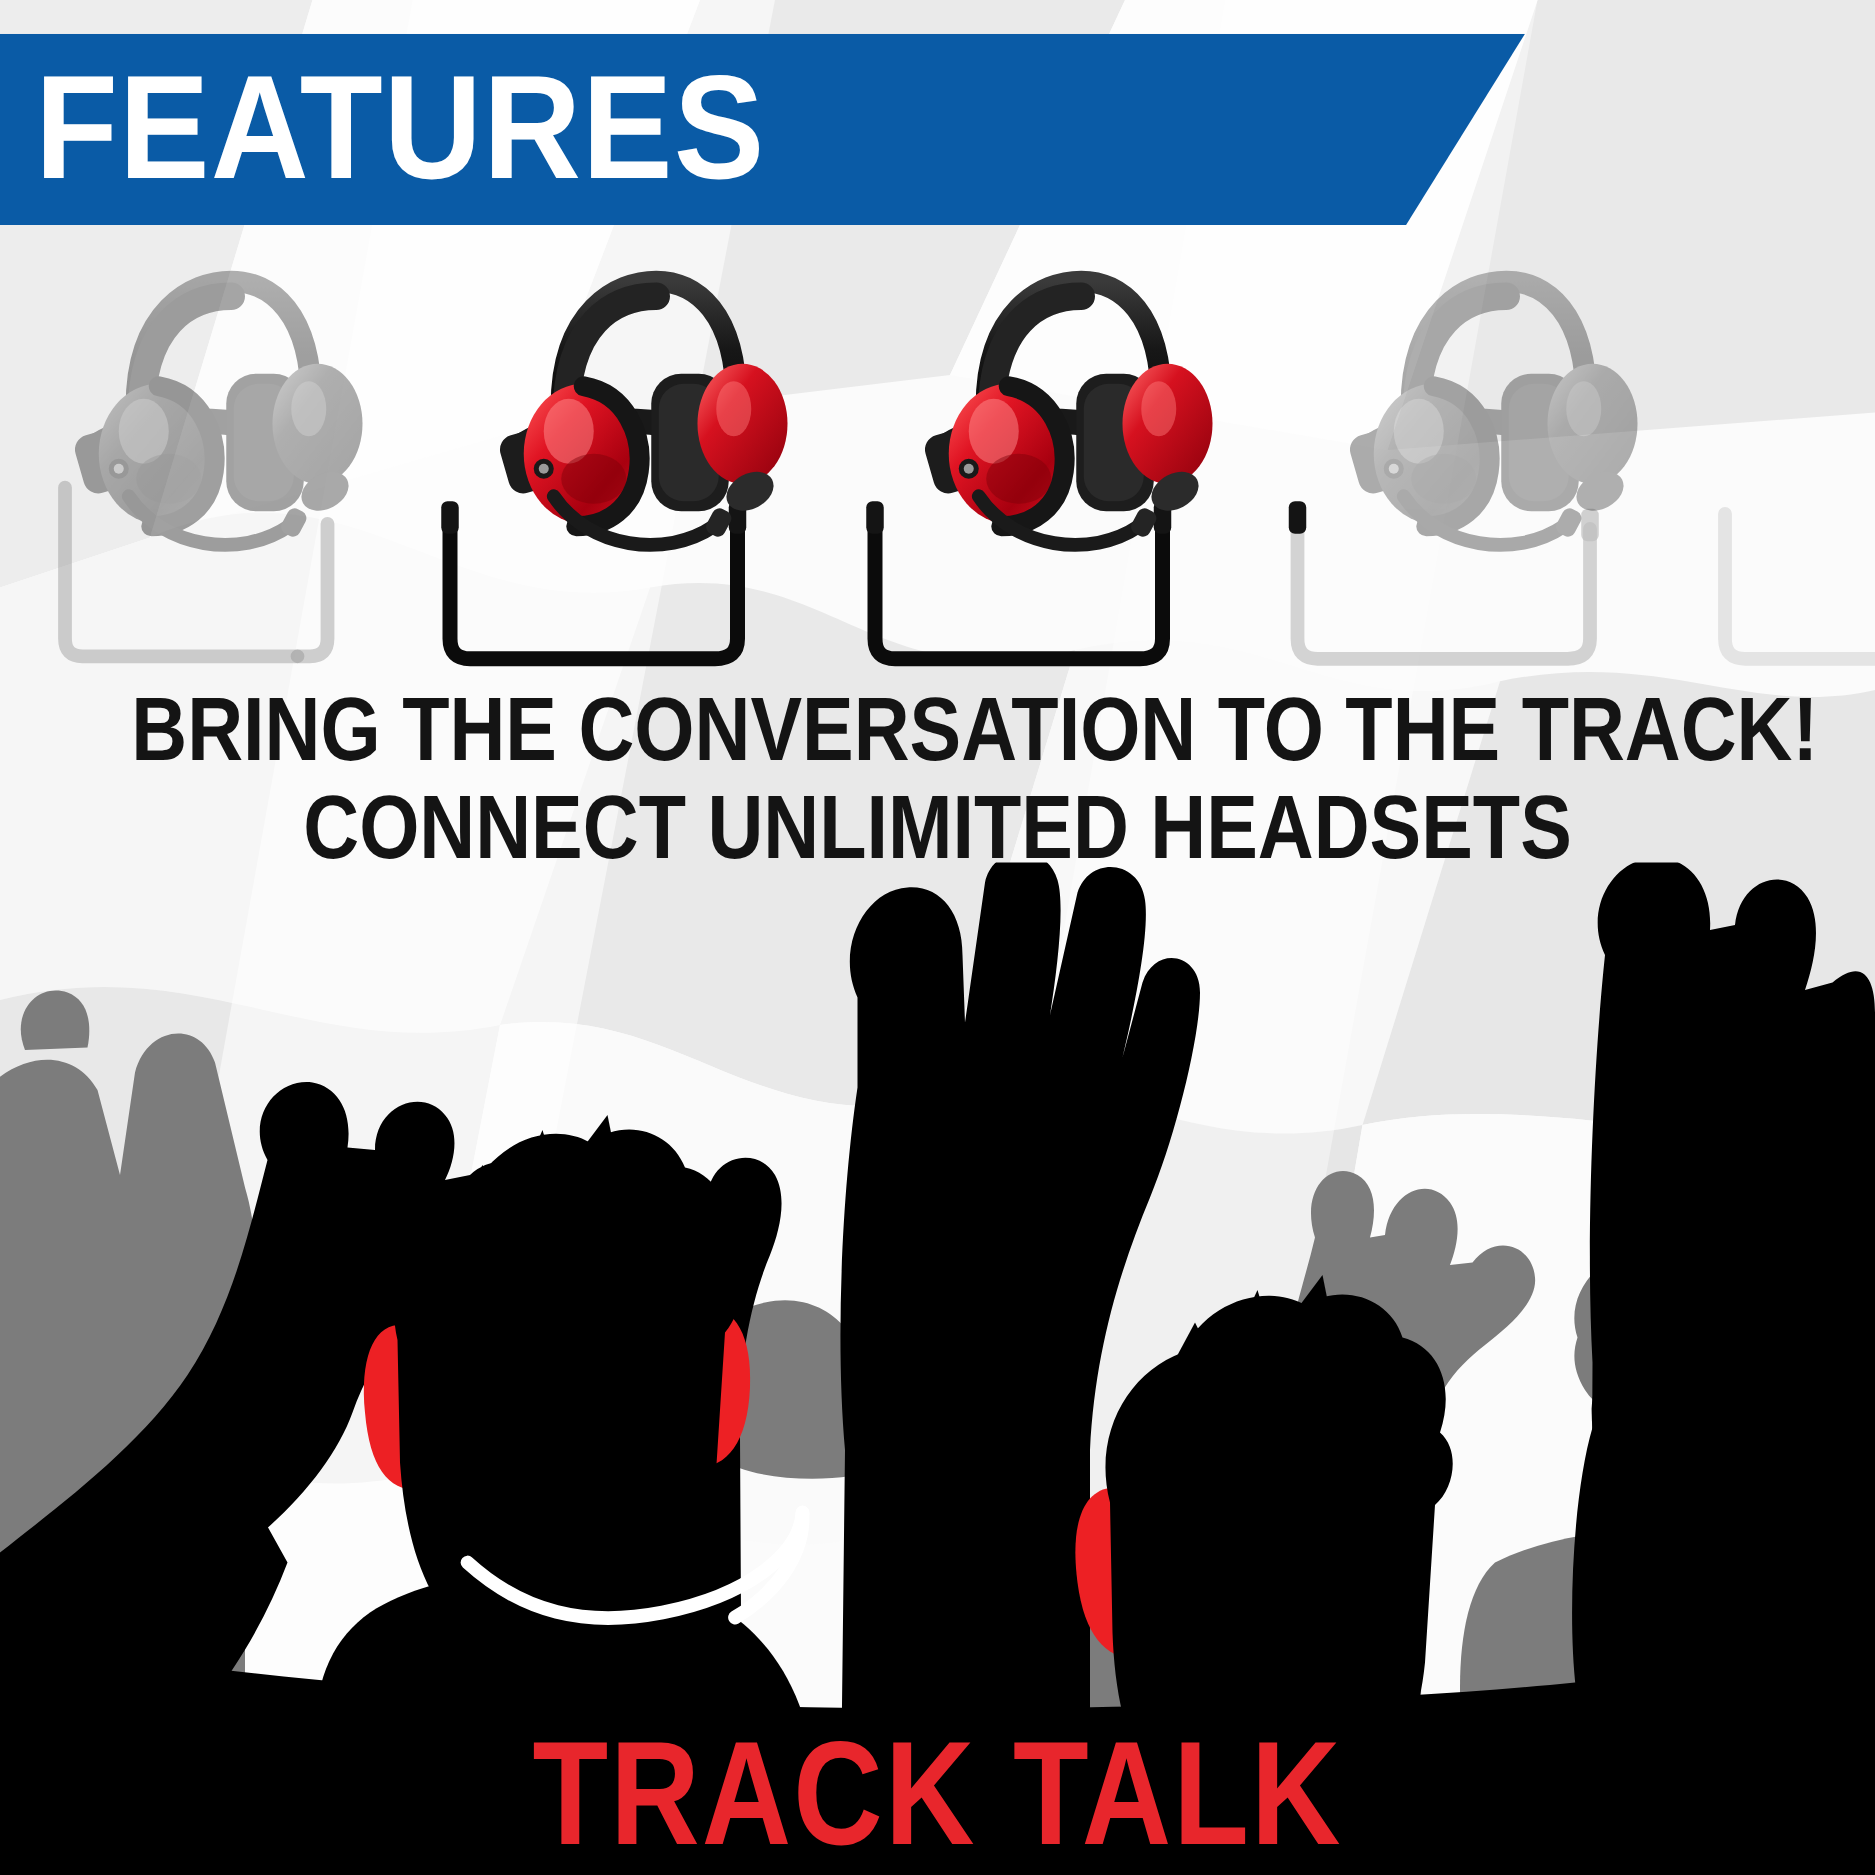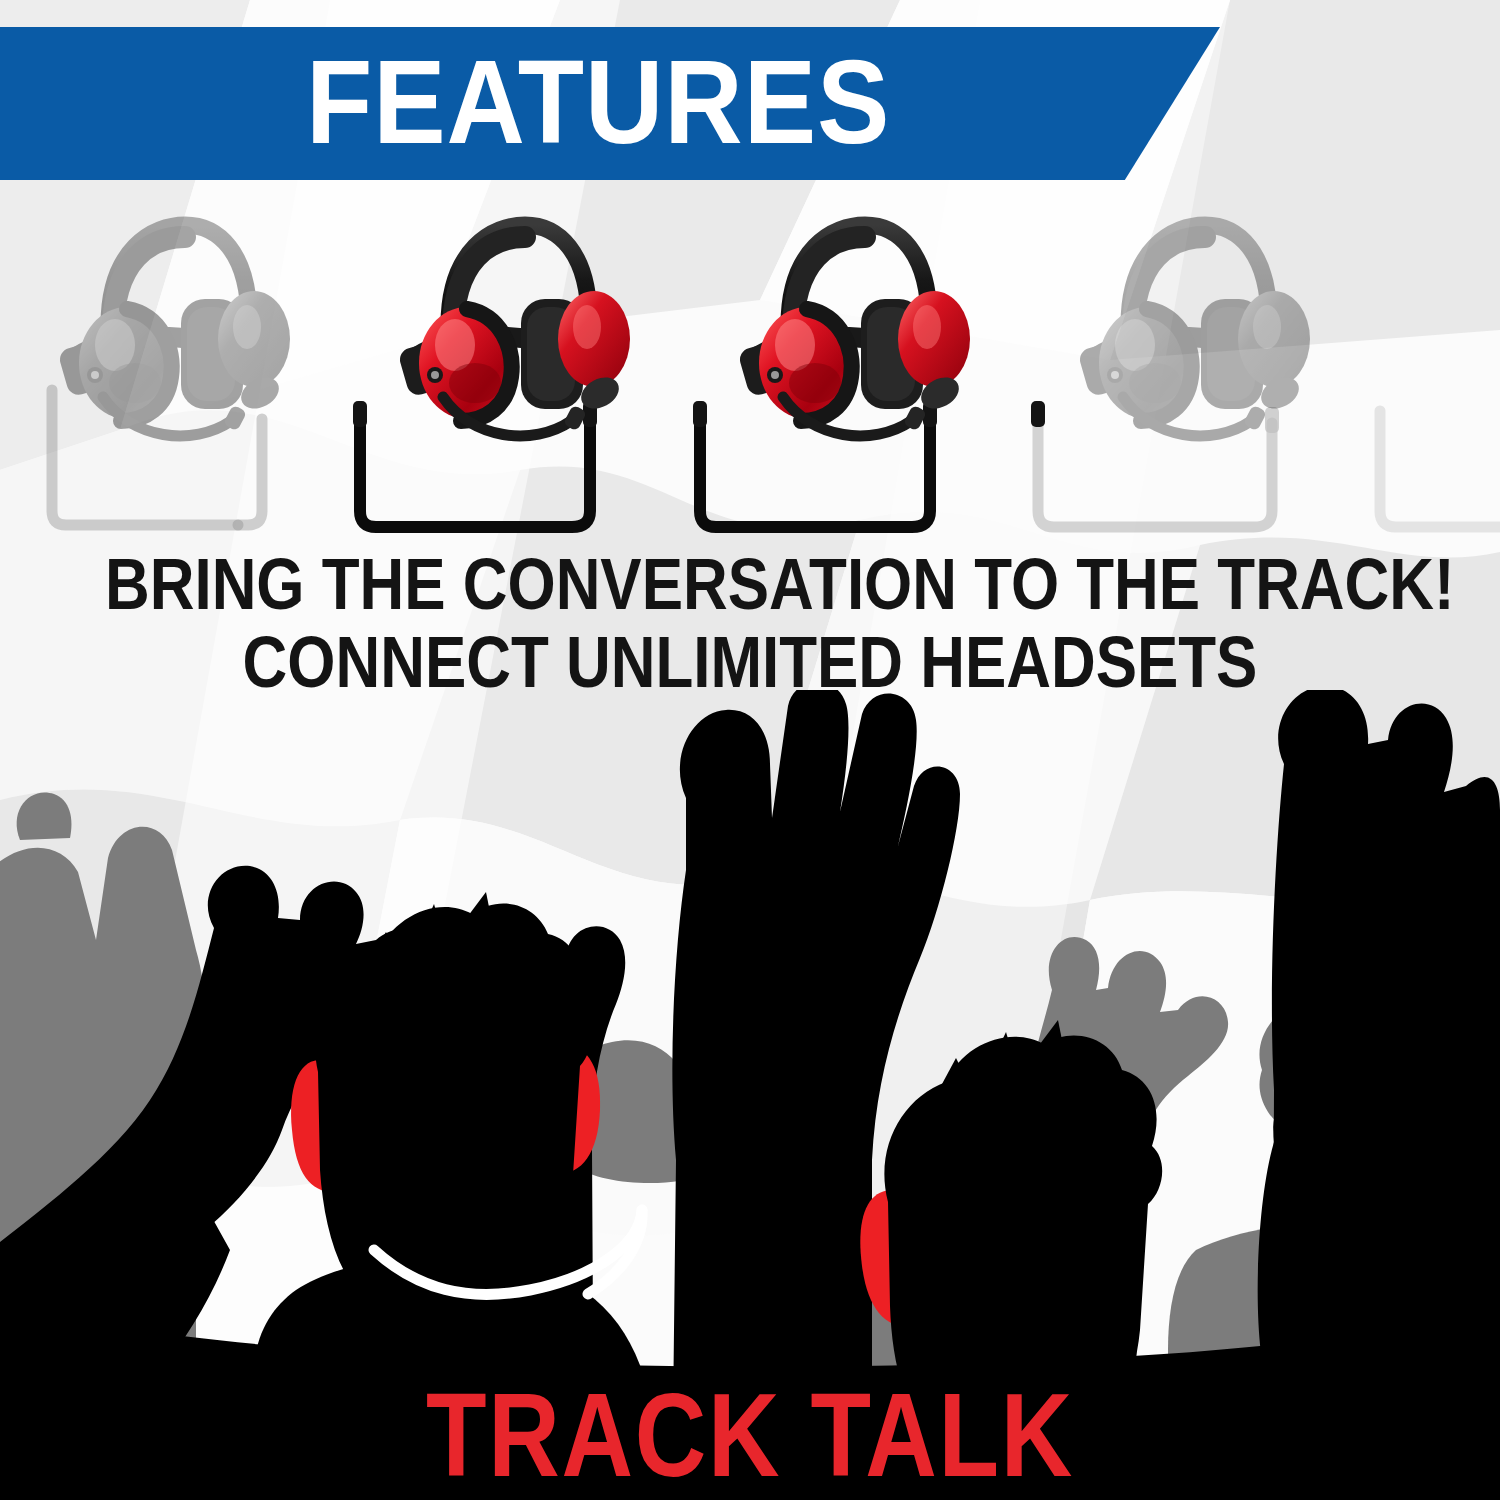--- a/index.html
+++ b/index.html
@@ -9,21 +9,21 @@
     font-family:"Liberation Sans","DejaVu Sans",sans-serif;
   }
   
   .bg{position:absolute;inset:0;background:#fafafa;}
 
   
   #features-banner{
     position:absolute;left:0;top:27px;width:1220px;height:153px;
     background:#0a5ba6;
     clip-path:polygon(0 0, 100% 0, 92.2% 100%, 0 100%);
-    display:flex;align-items:center;justify-content:center;
+    display:flex;align-items:center;
   }
   #features-title{
     color:#ffffff;font-size:118px;line-height:1;font-weight:700;
     letter-spacing:1px;margin-left:28px;margin-top:-4px;
     transform:scaleX(0.92);transform-origin:left center;
     white-space:nowrap;
   }
 
   
   .headline{

